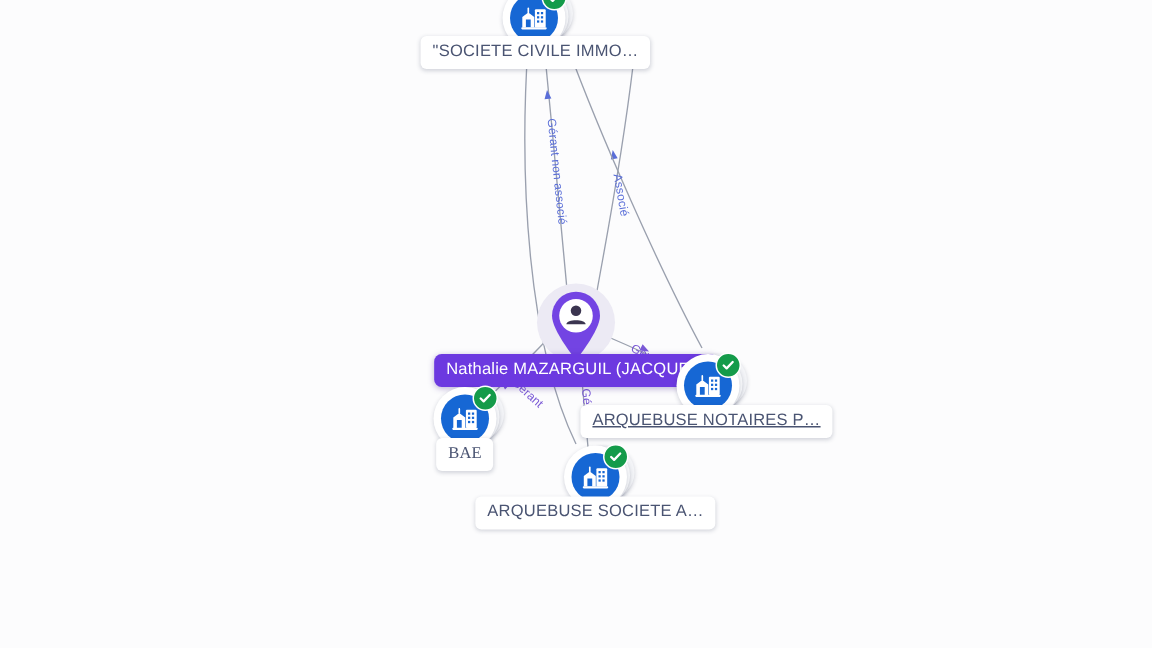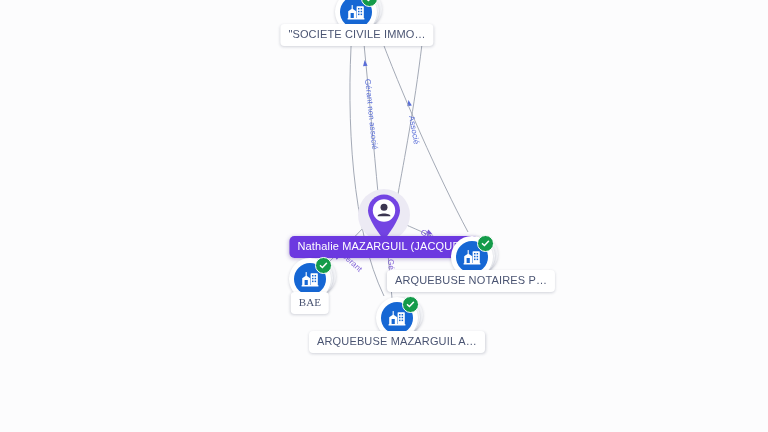--- a/index.html
+++ b/index.html
@@ -220,21 +220,21 @@
           <rect x="0.5" y="15.1" width="17" height="1.5" rx="0.7" fill="#ffffff"></rect>
         </svg>
       </div>
       <div class="badge">
         <svg width="9" height="9" viewBox="0 0 10 10" aria-hidden="true">
           <path d="M1.6 5.2 L3.8 7.3 L8.3 2.6" fill="none" stroke="#ffffff" stroke-width="1.7" stroke-linecap="round" stroke-linejoin="round"></path>
         </svg>
       </div>
     </div>
   </div>
-      <div class="node-label" style="left: 471px; top: 270px;">ARQUEBUSE NOTAIRES P…</div>
+      <div class="node-label" style="left: 471px; top: 270px; text-decoration: underline;">ARQUEBUSE NOTAIRES P…</div>
       <div class="node company-node" style="left: 311px; top: 278px;">
     <div class="stack">
       <div class="disc d3"></div>
       <div class="disc d2"></div>
       <div class="disc d1"></div>
       <div class="core">
         <svg width="18" height="18" viewBox="0 0 18 18" aria-hidden="true">
           <path d="M1.2 15.4 V8.3 L5.2 5.4 L9.2 8.3 V15.4 Z" fill="#ffffff"></path>
           <path d="M5.2 5.4 L5.2 2.6" stroke="#ffffff" stroke-width="1.1" stroke-linecap="round"></path>
           <rect x="3.6" y="10.0" width="3.2" height="5.4" fill="#1667d4"></rect>
@@ -276,16 +276,16 @@
           <rect x="0.5" y="15.1" width="17" height="1.5" rx="0.7" fill="#ffffff"></rect>
         </svg>
       </div>
       <div class="badge">
         <svg width="9" height="9" viewBox="0 0 10 10" aria-hidden="true">
           <path d="M1.6 5.2 L3.8 7.3 L8.3 2.6" fill="none" stroke="#ffffff" stroke-width="1.7" stroke-linecap="round" stroke-linejoin="round"></path>
         </svg>
       </div>
     </div>
   </div>
-      <div class="node-label" style="left: 397px; top: 331px;">ARQUEBUSE MAZARGUIL A…</div>
+      <div class="node-label" style="left: 397px; top: 331px;">ARQUEBUSE SOCIETE A…</div>
     </div>
 
 </div>
 
 </body></html>

